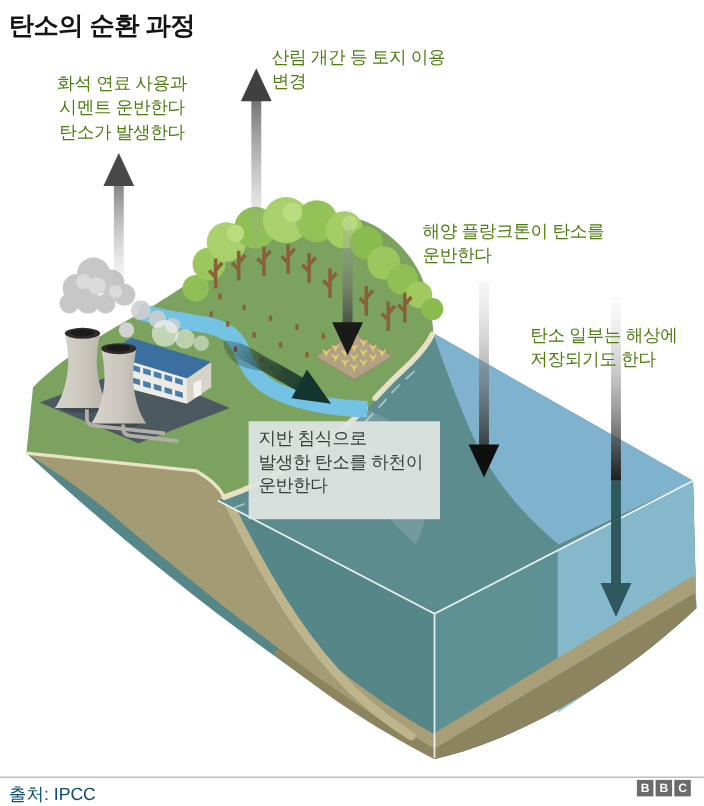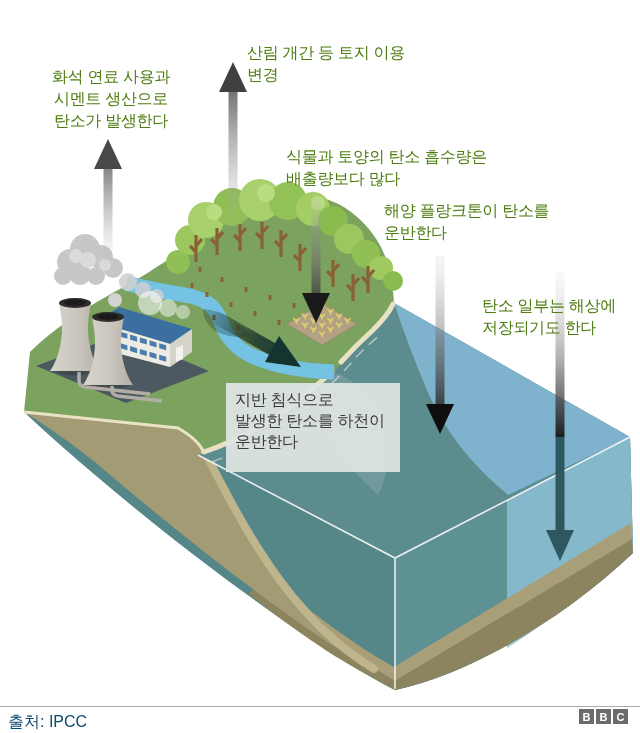--- a/index.html
+++ b/index.html
@@ -243,30 +243,29 @@
   </g>
   <g>
     <rect x="555.5" y="270" width="9" height="167" fill="url(#gA5)"></rect>
     <g opacity="0.95" fill="#2a5359">
       <rect x="555.5" y="437" width="9" height="95"></rect>
       <path d="M560,561 L546,530 L574,530 Z"></path>
     </g>
   </g>
 </svg>
 
+<div class="page-title">탄소의 순환 과정</div>
 
 <div class="ann ann-center" style="left:31px;top:66px;width:160px;">화석 연료 사용과
-시멘트 생산으로
+시멘트 운반한다
 탄소가 발생한다</div>
 
 <div class="ann" style="left:247px;top:42px;width:200px;">산림 개간 등 토지 이용
 변경</div>
 
-<div class="ann" style="left:286px;top:146px;width:230px;">식물과 토양의 탄소 흡수량은
-배출량보다 많다</div>
 
 <div class="ann" style="left:384px;top:200px;width:200px;">해양 플랑크톤이 탄소를
 운반한다</div>
 
 <div class="ann" style="left:482px;top:295px;width:160px;">탄소 일부는 해상에
 저장되기도 한다</div>
 
 <div class="callout">지반 침식으로
 발생한 탄소를 하천이
 운반한다</div>

